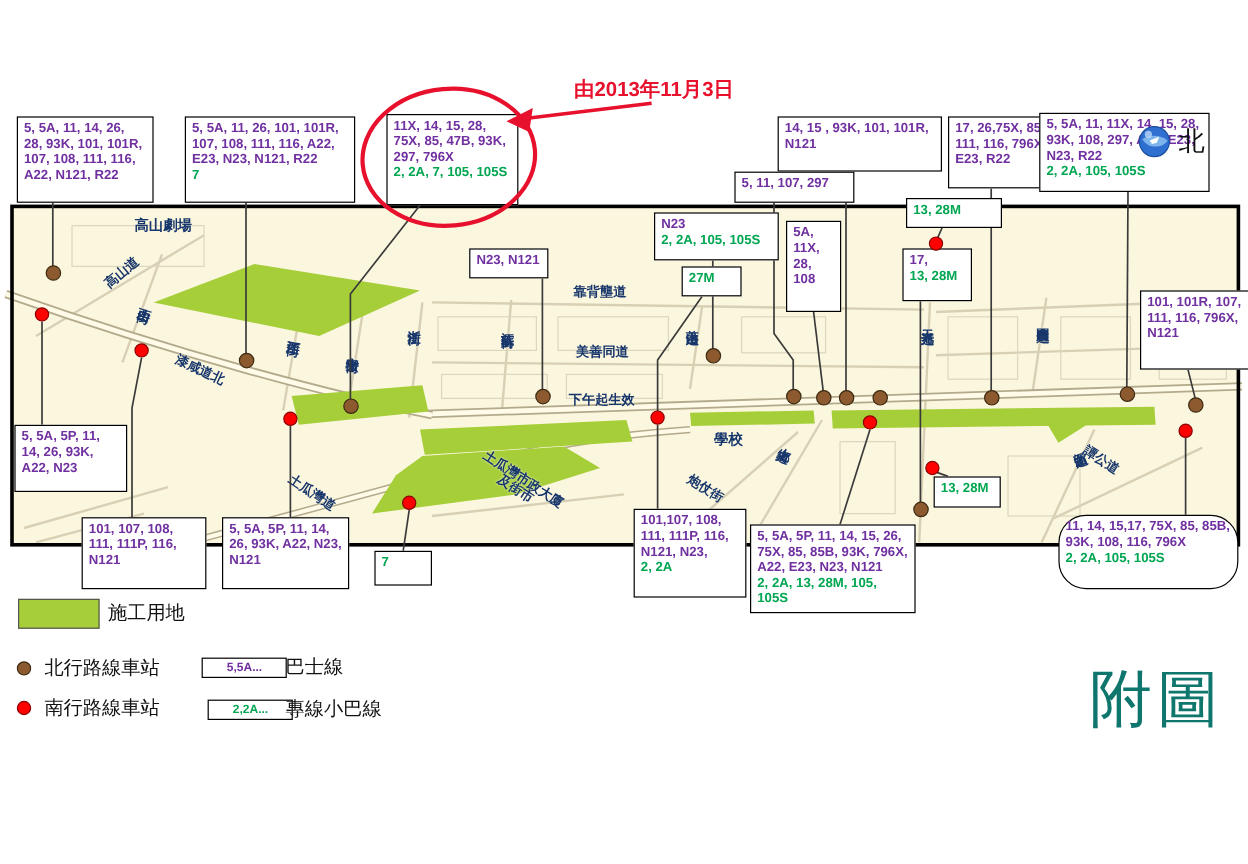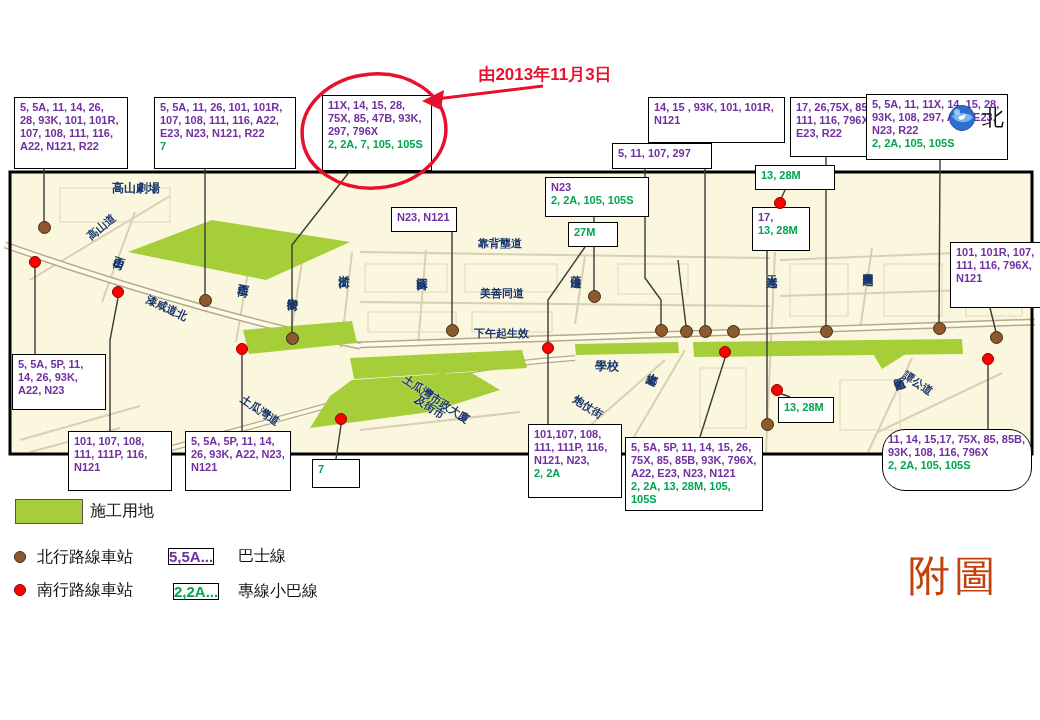--- a/index.html
+++ b/index.html
@@ -25,30 +25,30 @@
 
   .stop{position:absolute;border-radius:50%;box-sizing:border-box;}
   .stop.north{width:13px;height:13px;background:#8C5A2E;border:1.5px solid #3d2a12;}
   .stop.south{width:12px;height:12px;background:#ff0000;border:1.5px solid #8b0000;}
 
   .annotation{position:absolute;left:430px;top:62px;width:230px;text-align:center;color:#e8112d;
               font-size:17px;font-weight:bold;line-height:25px;z-index:7;}
   .north-box{position:absolute;left:948px;top:103px;z-index:7;display:flex;align-items:center;gap:6px;}
   .north-box .nlabel{font-family:"Liberation Serif",serif;font-size:22px;color:#111;}
   .figure-label{position:absolute;left:908px;top:548px;font-family:"Liberation Serif",serif;
-                font-size:42px;color:#c2410c;letter-spacing:4px;z-index:7;}
+                font-size:52px;color:#0f766e;letter-spacing:4px;z-index:7;}
 
   .legend{position:absolute;left:0;top:0;width:1040px;height:720px;z-index:7;pointer-events:none;}
   .legend .swatch{position:absolute;left:15px;top:499px;width:66px;height:23px;background:#A6CE39;border:1px solid #555;}
   .legend .t{position:absolute;font-family:"Liberation Serif",serif;font-size:16px;color:#111;white-space:nowrap;}
   .legend .dot{position:absolute;width:12px;height:12px;border-radius:50%;box-sizing:border-box;}
   .legend .dot.n{left:14px;top:551px;background:#8C5A2E;border:1.5px solid #3d2a12;}
   .legend .dot.s{left:14px;top:584px;background:#ff0000;border:1.5px solid #8b0000;}
-  .legend .samplebox{position:absolute;border:1px solid #000;background:#fff;font-size:15px;font-weight:bold;
-                     padding:1px 0;line-height:13px;}
+  .legend .samplebox{position:absolute;border:1px solid #000;background:#fff;font-size:10px;font-weight:bold;
+                     padding:1px 20px;line-height:13px;}
 </style>
 </head>
 <body>
 
 <div class="stage">
 
   <svg id="map-base" width="1040" height="720">
     <rect x="10" y="172" width="1022" height="282" fill="#FBF6DE" stroke="none"></rect>
     <g stroke="#D8D0B4" stroke-width="2" fill="none">
       <path d="M30,280 L170,196"></path>
@@ -161,20 +161,21 @@
       <div class="callout" style="left: 322px; top: 95px; width: 110px; min-height: 76px;"><span class="bus">11X, 14, 15, 28, 75X, 85, 47B, 93K, 297, 796X</span><br><span class="mini">2, 2A, 7, 105, 105S</span></div>
       <div class="callout" style="left: 612px; top: 143px; width: 100px; min-height: 26px;"><span class="bus">5, 11, 107, 297</span></div>
       <div class="callout" style="left: 648px; top: 97px; width: 137px; min-height: 46px;"><span class="bus">14, 15 , 93K, 101, 101R, N121</span></div>
       <div class="callout" style="left: 790px; top: 97px; width: 116px; min-height: 60px;"><span class="bus">17, 26,75X, 85, 85B, 111, 116, 796X, A22, E23, R22</span></div>
       <div class="callout" style="left: 755px; top: 165px; width: 80px; min-height: 25px;"><span class="mini">13, 28M</span></div>
       <div class="callout" style="left: 866px; top: 94px; width: 142px; min-height: 66px;"><span class="bus">5, 5A, 11, 11X, 14, 15, 28, 93K, 108, 297, A22, E23, N23, R22</span><br><span class="mini">2, 2A, 105, 105S</span></div>
       <div class="callout" style="left: 950px; top: 242px; width: 98px; min-height: 66px;"><span class="bus">101, 101R, 107, 111, 116, 796X, N121</span></div>
       <div class="callout" style="left: 545px; top: 177px; width: 104px; min-height: 40px;"><span class="bus">N23</span><br><span class="mini">2, 2A, 105, 105S</span></div>
       <div class="callout" style="left: 391px; top: 207px; width: 66px; min-height: 25px;"><span class="bus">N23, N121</span></div>
       <div class="callout" style="left: 568px; top: 222px; width: 50px; min-height: 25px;"><span class="mini">27M</span></div>
+      <div class="callout" style="left: 655px; top: 184px; width: 46px; min-height: 76px;"><span class="bus">5A, 11X, 28, 108</span></div>
       <div class="callout" style="left: 752px; top: 207px; width: 58px; min-height: 44px;"><span class="bus">17,</span><br><span class="mini">13, 28M</span></div>
       <div class="callout" style="left: 12px; top: 354px; width: 94px; min-height: 56px;"><span class="bus">5, 5A, 5P, 11, 14, 26, 93K, A22, N23</span></div>
       <div class="callout" style="left: 68px; top: 431px; width: 104px; min-height: 60px;"><span class="bus">101, 107, 108, 111, 111P, 116, N121</span></div>
       <div class="callout" style="left: 185px; top: 431px; width: 106px; min-height: 60px;"><span class="bus">5, 5A, 5P, 11, 14, 26, 93K, A22, N23, N121</span></div>
       <div class="callout" style="left: 312px; top: 459px; width: 48px; min-height: 29px;"><span class="mini">7</span></div>
       <div class="callout" style="left: 528px; top: 424px; width: 94px; min-height: 74px;"><span class="bus">101,107, 108, 111, 111P, 116, N121, N23,</span><br><span class="mini">2, 2A</span></div>
       <div class="callout" style="left: 625px; top: 437px; width: 138px; min-height: 74px;"><span class="bus">5, 5A, 5P, 11, 14, 15, 26, 75X, 85, 85B, 93K, 796X, A22, E23, N23, N121</span><br><span class="mini">2, 2A, 13, 28M, 105, 105S</span></div>
       <div class="callout" style="left: 778px; top: 397px; width: 56px; min-height: 26px;"><span class="mini">13, 28M</span></div>
       <div class="callout" style="left: 882px; top: 429px; width: 150px; min-height: 62px; border-radius: 23px;"><span class="bus">11, 14, 15,17, 75X, 85, 85B, 93K, 108, 116, 796X</span><br><span class="mini">2, 2A, 105, 105S</span></div>
     </div>

